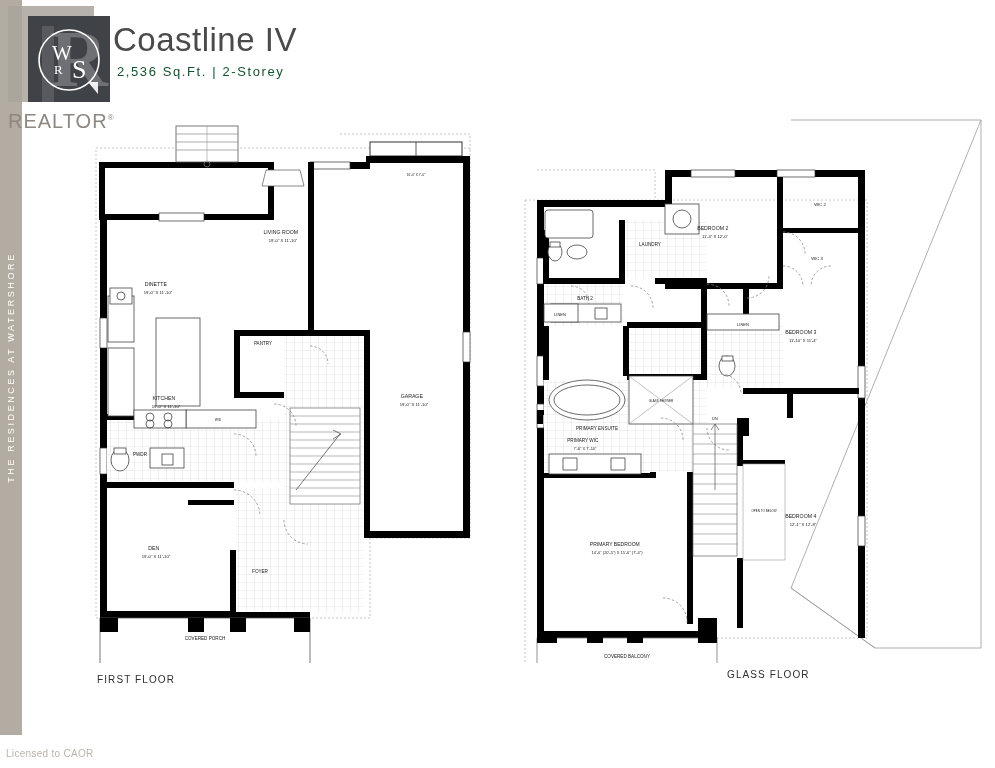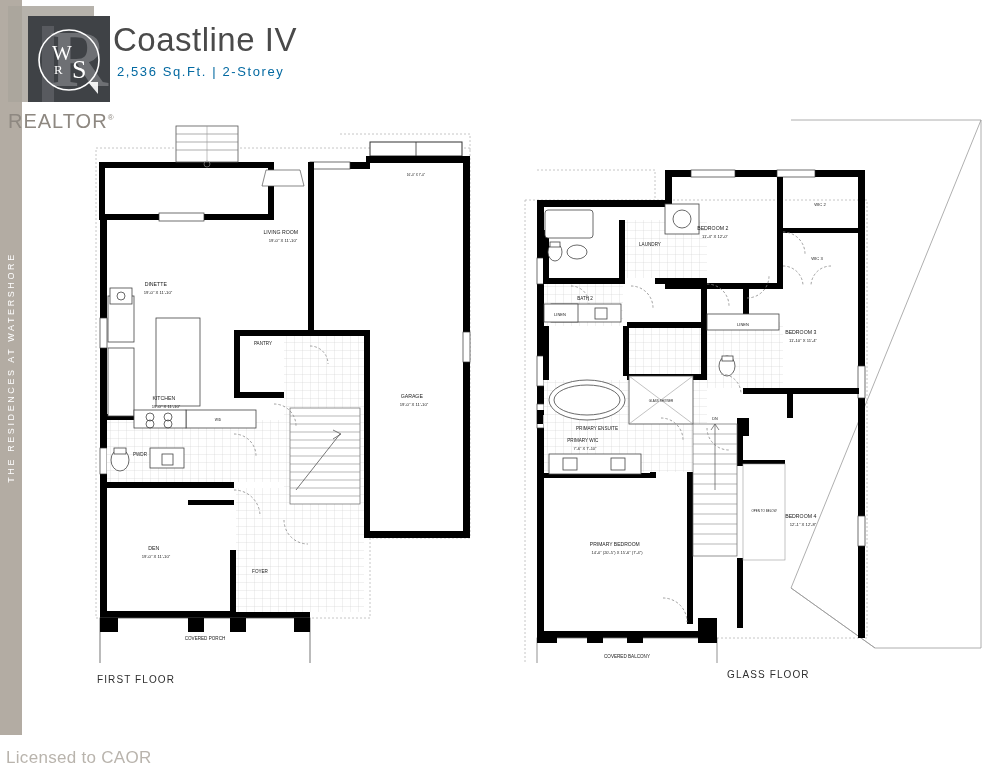--- a/index.html
+++ b/index.html
@@ -42,35 +42,35 @@
   }
   .logo-realtor sup { font-size:8px; }
 
   
   .title {
     position:absolute; left:113px; top:21px;
     font-size:33px; color:#4a4a4a; font-weight:400; letter-spacing:.5px;text-align:right;
   }
   .subtitle {
     position:absolute; left:117px; top:64px;
-    font-size:13px; color:#0369a1; letter-spacing:1.6px;
+    font-size:13px; color:#14532d; letter-spacing:1.6px;
   }
 
   
   .floor-label {
     position:absolute; font-size:10px; color:#2e2e2e;
     letter-spacing:1.1px; font-weight:400;
   }
   #first-floor-label { left:97px; top:674px; }
   #second-floor-label { left:727px; top:669px; }
 
   
   .footer {
     position:absolute; left:6px; top:748px;
-    font-size:17px; color:#b9b4ad; letter-spacing:.3px;
+    font-size:10px; color:#b9b4ad; letter-spacing:.3px;
   }
 
   
   .plan { position:absolute; }
   #plan-first  { left:78px;  top:118px; width:420px; height:545px; }
   #plan-second { left:515px; top:118px; width:470px; height:545px; }
   .plan svg { display:block; width:100%; height:100%; }
 
   
 </style>

